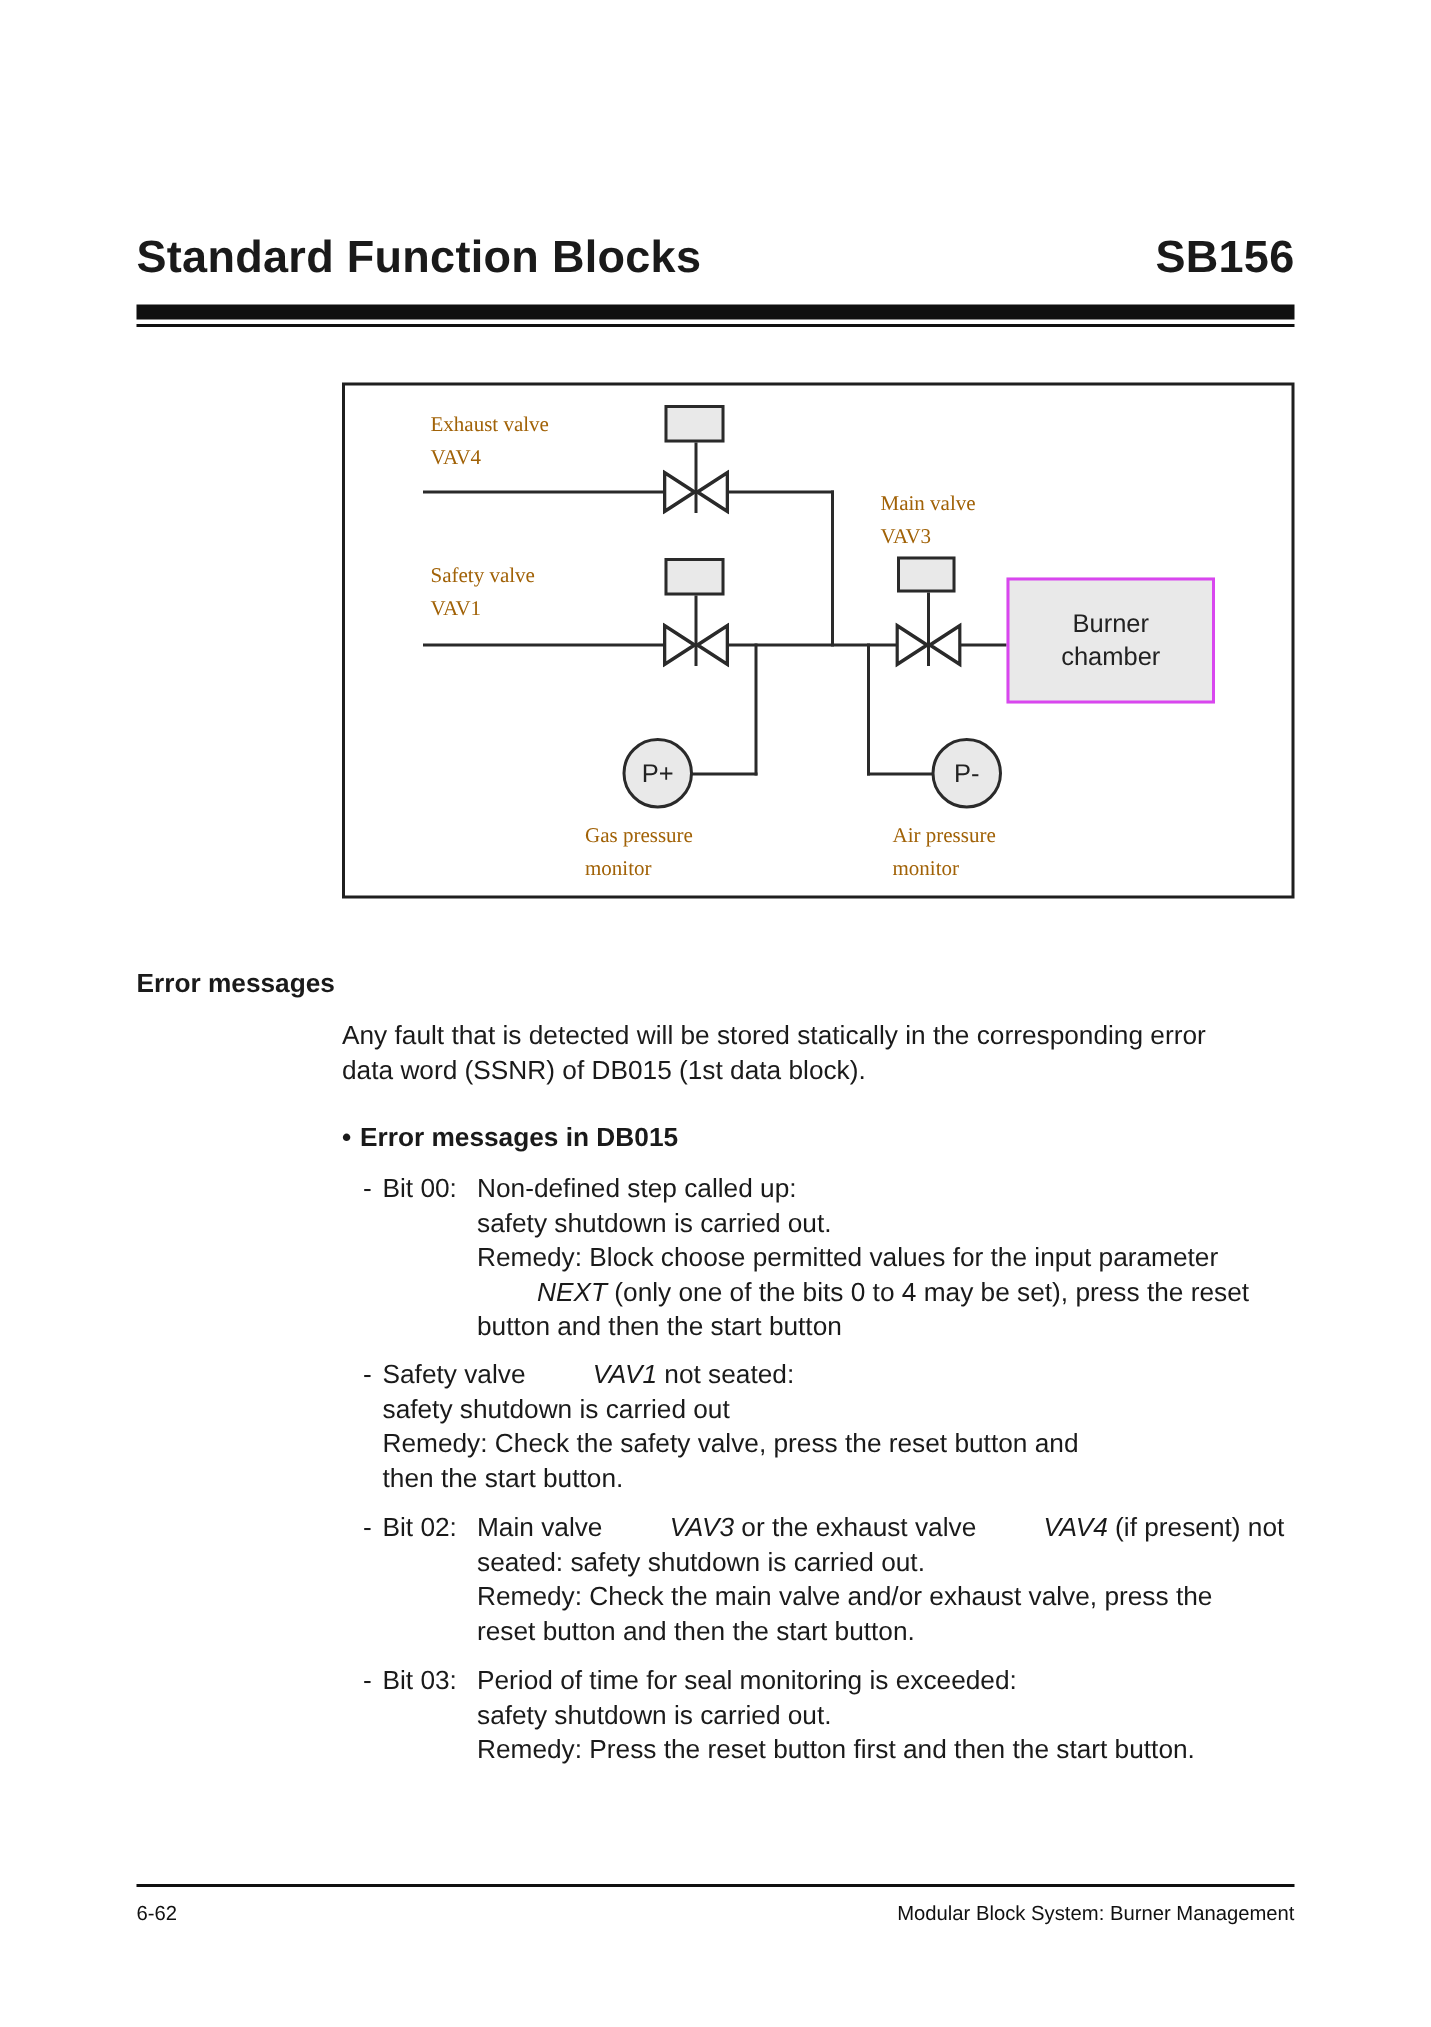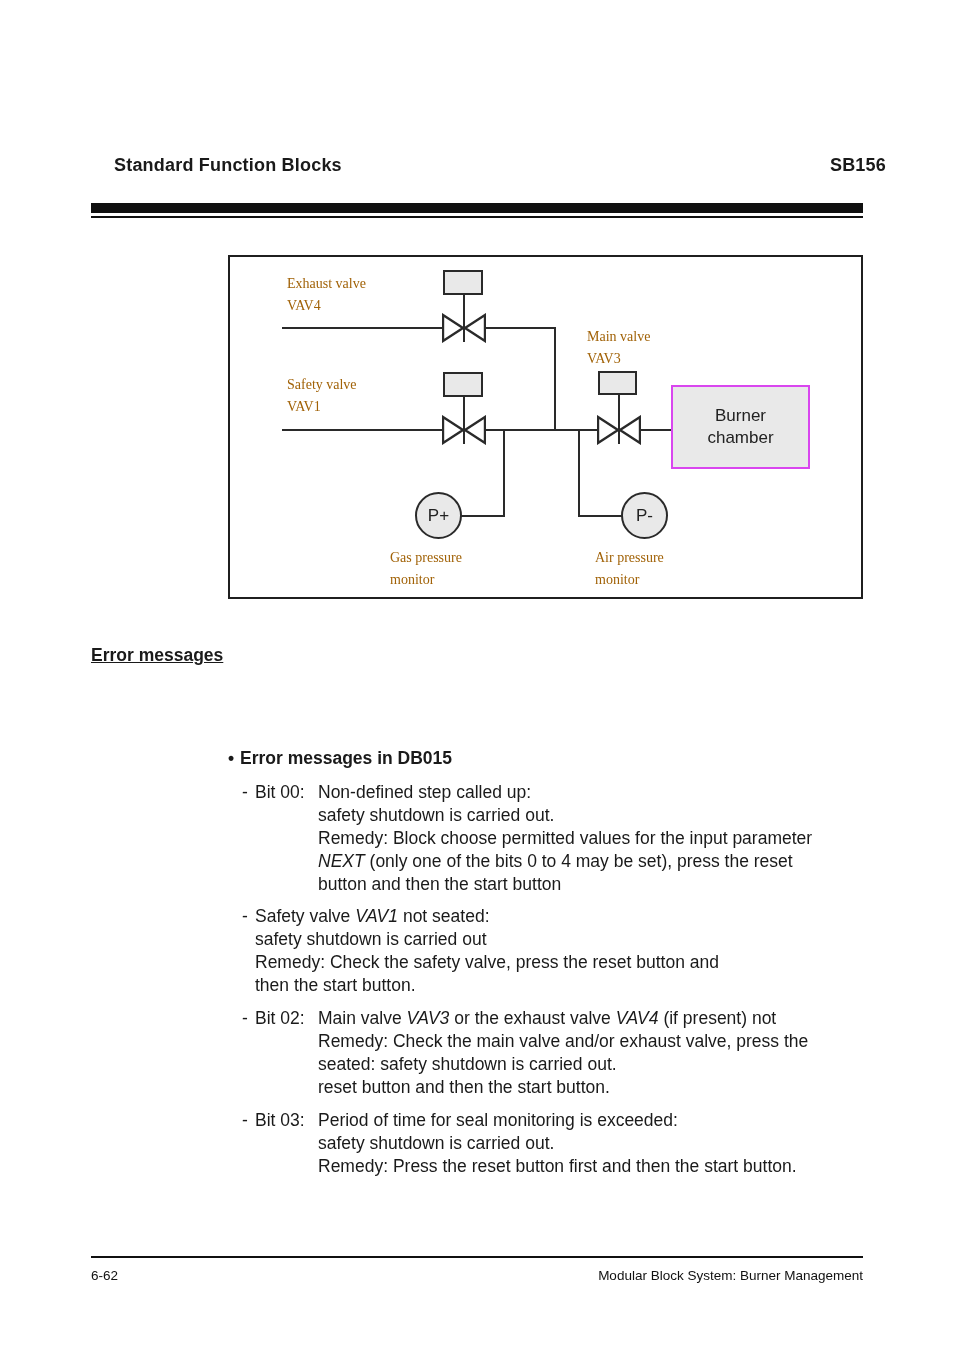--- a/index.html
+++ b/index.html
@@ -5,21 +5,21 @@
   * { margin:0; padding:0; box-sizing:border-box; }
   html,body { background:#ffffff; }
   .page {
     position:relative; width:954px; height:1351px; background:#fff;
     font-family:"Liberation Sans", sans-serif; color:#1a1a1a; overflow:hidden;
   }
   
   .header {
     position:absolute; left:91px; top:155px; width:772px;
     display:flex; justify-content:space-between; align-items:baseline;
-    font-size:18px; font-weight:bold; letter-spacing:0.2px;margin-left:23px;
+    font-size:30px; font-weight:bold; letter-spacing:0.2px;
   }
   .rule-thick { position:absolute; left:91px; top:203px; width:772px; height:10px; background:#101010; }
   .rule-thin  { position:absolute; left:91px; top:216px; width:772px; height:2px;  background:#101010; }
 
   
   .diagram {
     position:absolute; left:228px; top:255px; width:635px; height:344px;
     border:2px solid #1f1f1f; background:#fff;
   }
   .dlabel { position:absolute; font-size:14px; line-height:22px; white-space:pre-line; color:#a16207;font-family:Liberation Serif, serif; }
@@ -35,36 +35,36 @@
     font-size:17px; line-height:22px; text-align:center; white-space:pre-line; color:#222;
   }
   .gauge {
     position:absolute; width:47px; height:47px; border-radius:50%;
     background:#e9e9e9; border:2px solid #2a2a2a;
     display:flex; align-items:center; justify-content:center;
     font-size:17px; color:#222;
   }
 
   
-  .h-error { position:absolute; left:91px; top:645px; font-size:17.5px; font-weight:bold;text-decoration:underline; }
+  .h-error { position:absolute; left:91px; top:645px; font-size:17.5px; font-weight:bold; }
   .intro   { position:absolute; left:228px; top:679px; width:660px; font-size:17.5px; line-height:23px; white-space:pre-line; }
   .bullet-head {
     position:absolute; left:228px; top:748px; font-size:17.5px; font-weight:bold;
     display:flex;
   }
   .bh-bullet { width:12px; }
   .bit {
     position:absolute; left:242px; width:621px;
     display:flex; font-size:17.5px; line-height:23px;
   }
   .bit-dash  { width:13px; flex:none; }
   .bit-label { width:63px; flex:none; }
   .bit-lines { flex:1; }
   .rl { white-space:nowrap; }
-  .rl em { font-style:italic; }
+  .rl em { font-style:italic;margin-left:40px; }
 
   
   .foot-rule { position:absolute; left:91px; top:1256px; width:772px; height:2px; background:#101010; }
   .footer {
     position:absolute; left:91px; top:1268px; width:772px;
     display:flex; justify-content:space-between; font-size:13.5px; color:#111;
   }
 </style>
 </head>
 <body>
@@ -121,20 +121,22 @@
 VAV1</div>
     <div class="dlabel" style="left:357px; top:69px;">Main valve
 VAV3</div>
     <div class="dlabel" style="left:160px; top:290px;">Gas pressure
 monitor</div>
     <div class="dlabel" style="left:365px; top:290px;">Air pressure
 monitor</div>
   </div>
 
   <div class="h-error">Error messages</div>
+  <div class="intro">Any fault that is detected will be stored statically in the corresponding error
+data word (SSNR) of DB015 (1st data block).</div>
 
   <div class="bullet-head">
     <span class="bh-bullet">•</span>
     <span>Error messages in DB015</span>
   </div>
 
   <div class="bit" style="top:781px;">
     <span class="bit-dash">-</span>
     <span class="bit-label">Bit 00:</span>
     <div class="bit-lines">
@@ -154,22 +156,22 @@
         <div class="rl"><span>Remedy: Check the safety valve, press the reset button and</span></div>
         <div class="rl"><span>then the start button.</span></div>
       </div>
   </div>
 
   <div class="bit" style="top:1007px;">
     <span class="bit-dash">-</span>
     <span class="bit-label">Bit 02:</span>
     <div class="bit-lines">
         <div class="rl"><span>Main valve </span><em>VAV3</em><span> or the exhaust valve </span><em>VAV4</em><span> (if present) not</span></div>
+        <div class="rl"><span>seated: safety shutdown is carried out.</span></div>
         <div class="rl"><span>Remedy: Check the main valve and/or exhaust valve, press the</span></div>
-        <div class="rl"><span>seated: safety shutdown is carried out.</span></div>
         <div class="rl"><span>reset button and then the start button.</span></div>
       </div>
   </div>
 
   <div class="bit" style="top:1109px;">
     <span class="bit-dash">-</span>
     <span class="bit-label">Bit 03:</span>
     <div class="bit-lines">
         <div class="rl"><span>Period of time for seal monitoring is exceeded:</span></div>
         <div class="rl"><span>safety shutdown is carried out.</span></div>

